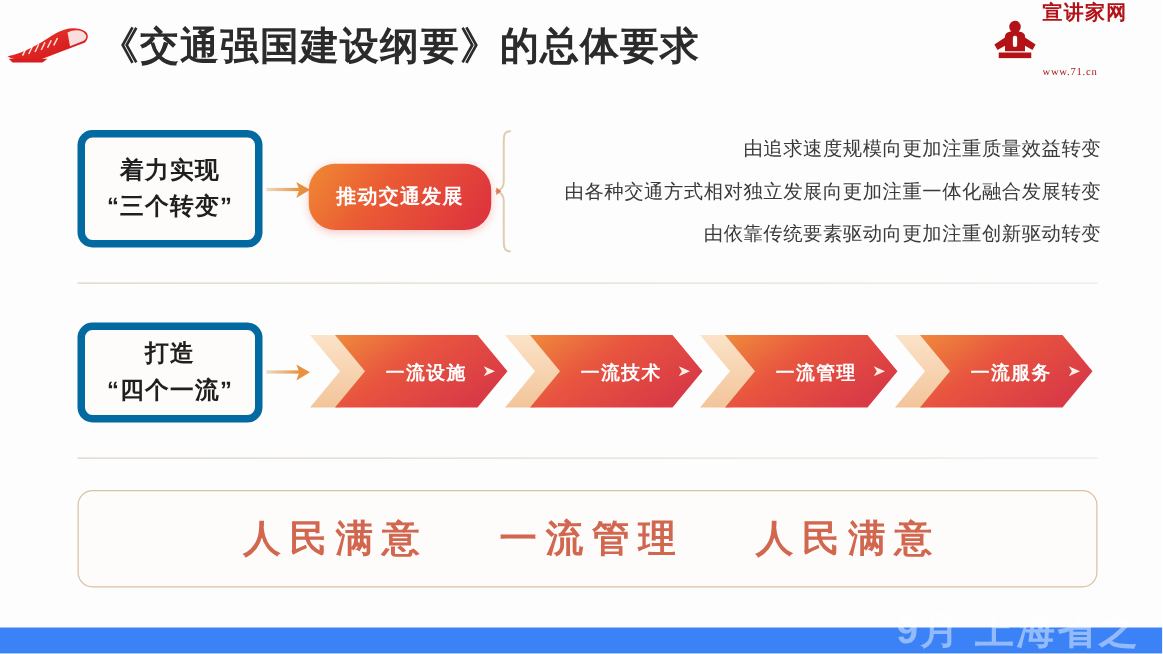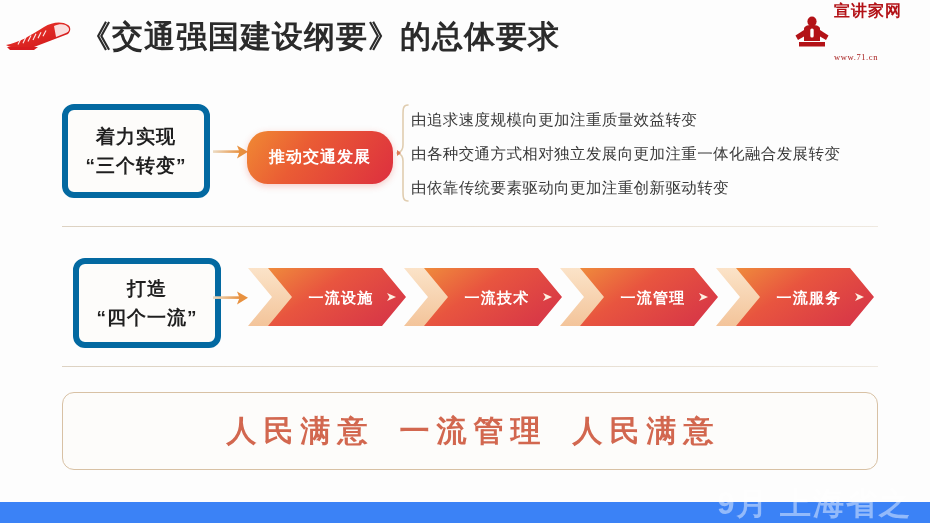--- a/index.html
+++ b/index.html
@@ -98,21 +98,21 @@
   }
   .label-box .ln {
     font-size: 19px;
     font-weight: bold;
     color: #1f1f1f;
     line-height: 1.55;
     letter-spacing: 1px;
     white-space: nowrap;
   }
   #box-three { left: 62px; top: 104px; width: 148px; height: 94px; }
-  #box-four  { left: 62px; top: 258px; width: 148px; height: 90px; margin-left: 11px; }
+  #box-four  { left: 62px; top: 258px; width: 148px; height: 80px; }
 
   
   .thin-arrow {
     position: absolute;
     width: 36px;
     height: 22px;
   }
   #arrow-1 { left: 213px; top: 141px; }
   #arrow-2 { left: 213px; top: 287px; }
 
@@ -138,23 +138,24 @@
   
   .brace {
     position: absolute;
     left: 396px;
     top: 103px;
     width: 14px;
     height: 100px;
   }
   .bullets {
     position: absolute;
-    left: 411px;
+    left: 401px;
     top: 103px;
     width: 480px;
+    text-align: right;
   }
   .bullet-line {
     font-size: 15.5px;
     color: #3a3a3a;
     line-height: 34px;
     letter-spacing: 0.4px;
     white-space: nowrap;
   }
 
   
@@ -173,21 +174,21 @@
     top: 392px;
     width: 816px;
     height: 78px;
     border: 1px solid #d8c1a4;
     border-radius: 12px;
     background: #fdfcfa;
     box-sizing: border-box;
     display: flex;
     align-items: center;
     justify-content: center;
-    gap: 18px;
+    gap: 50px;
   }
   .slogan-word {
     font-size: 30px;
     font-weight: bold;
     color: #d2674f;
     letter-spacing: 7px;
     text-indent: 7px;
     font-family: "Liberation Serif", "DejaVu Serif", serif;
   }
 

